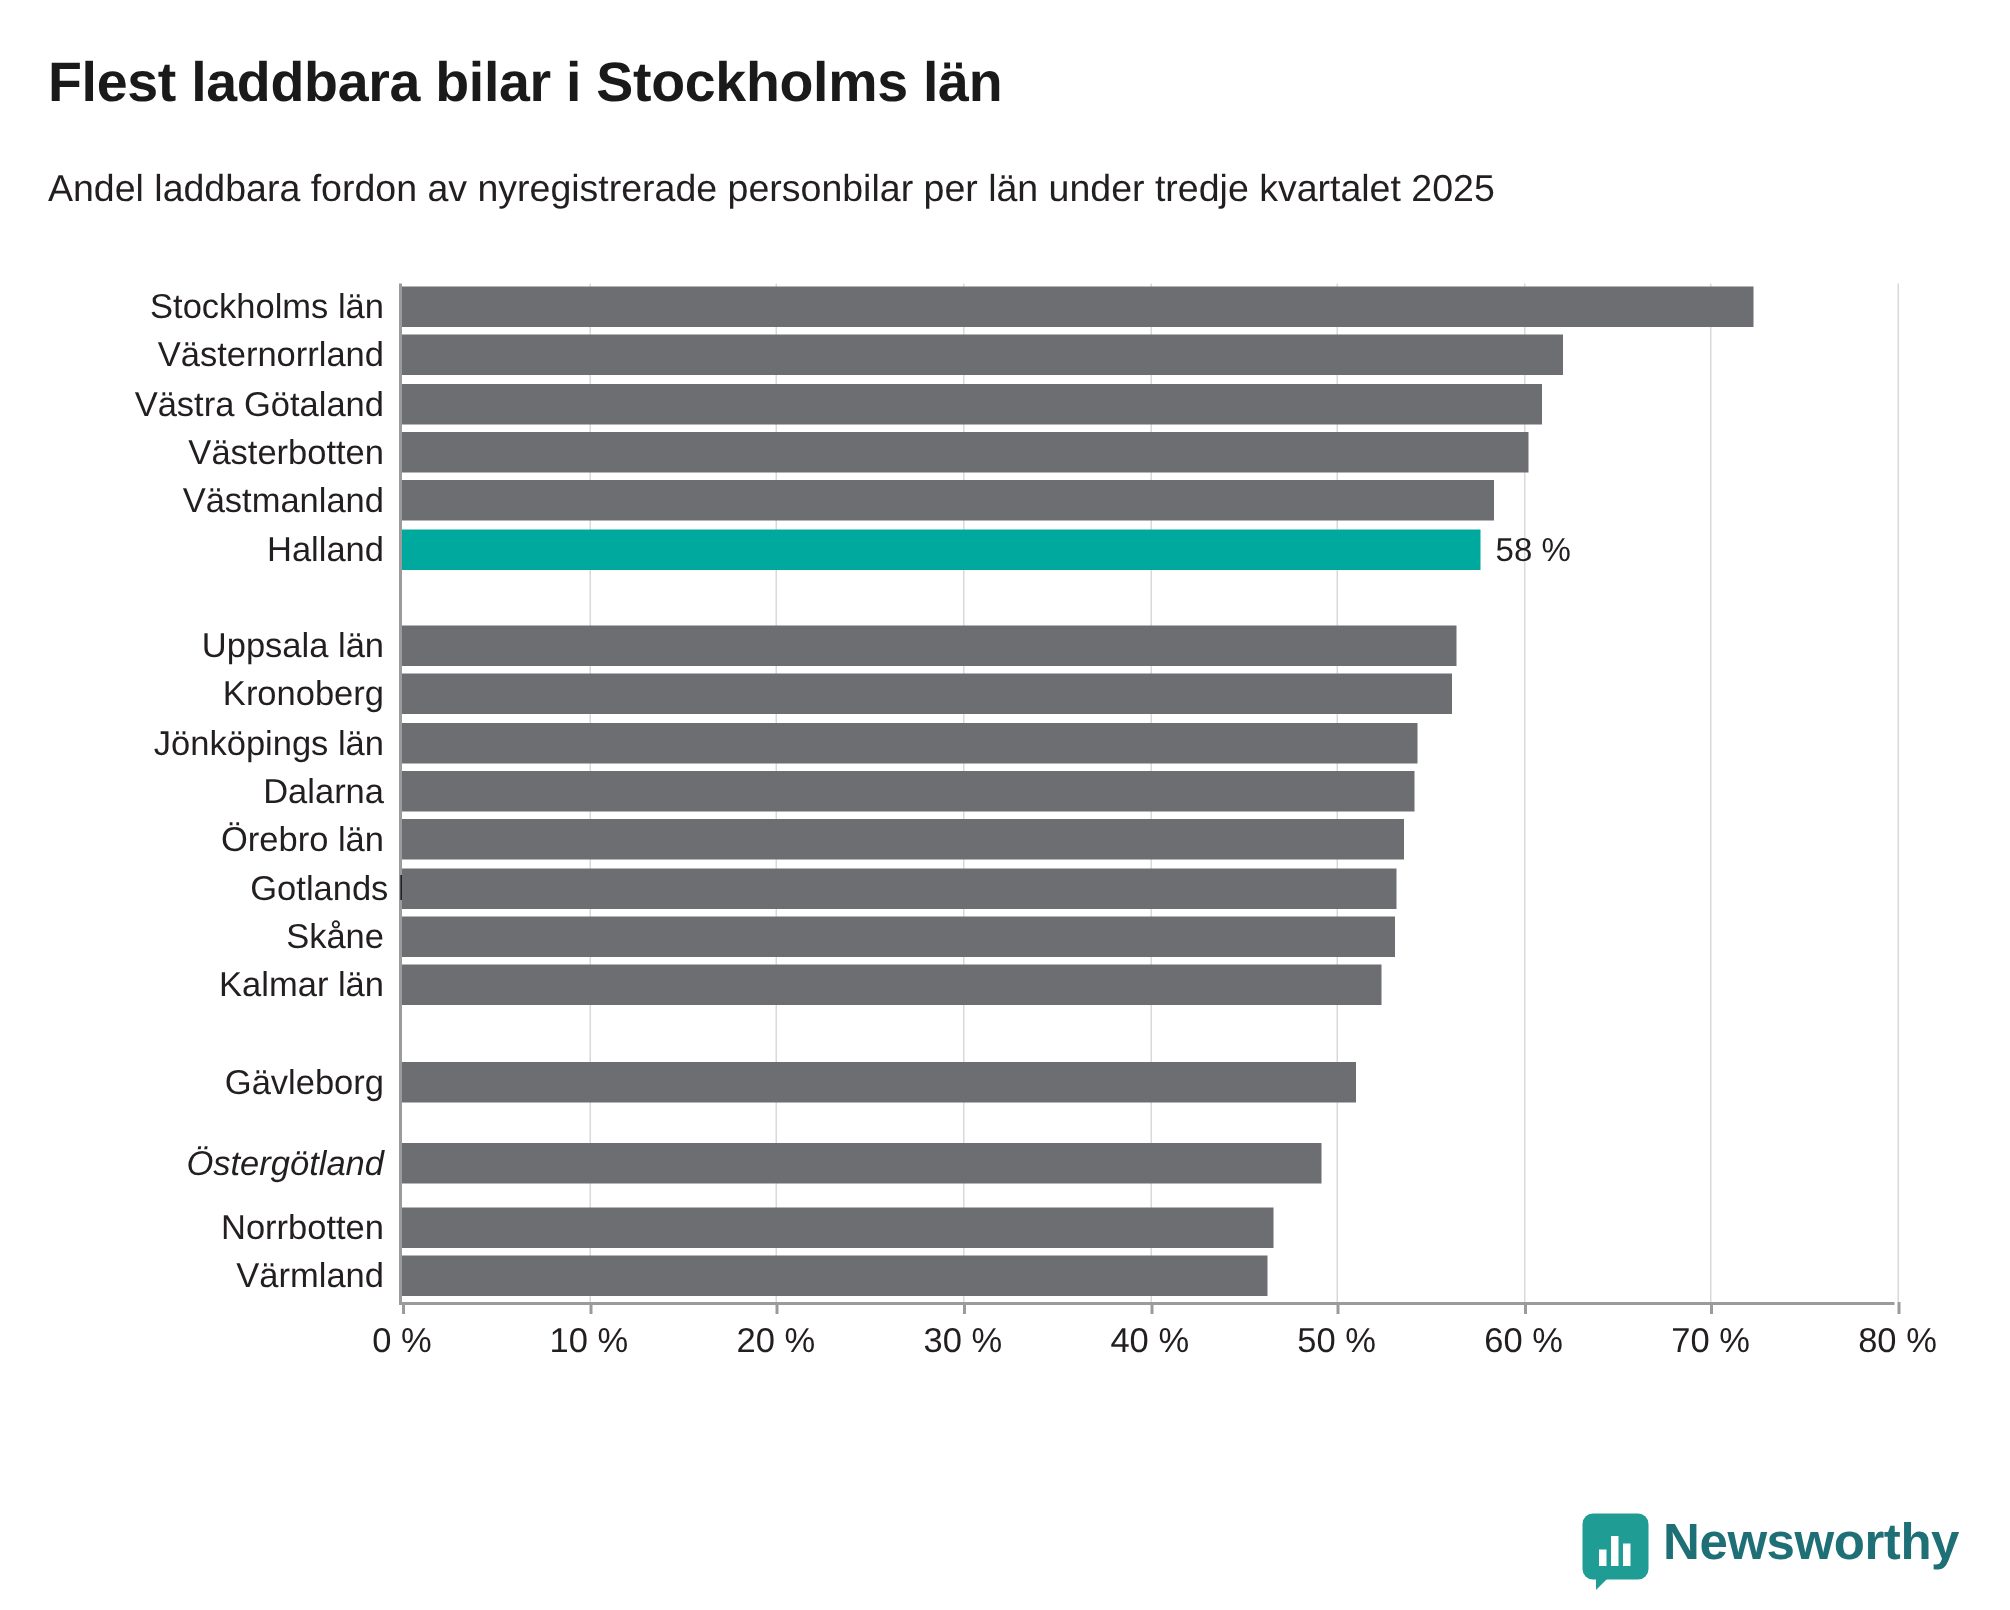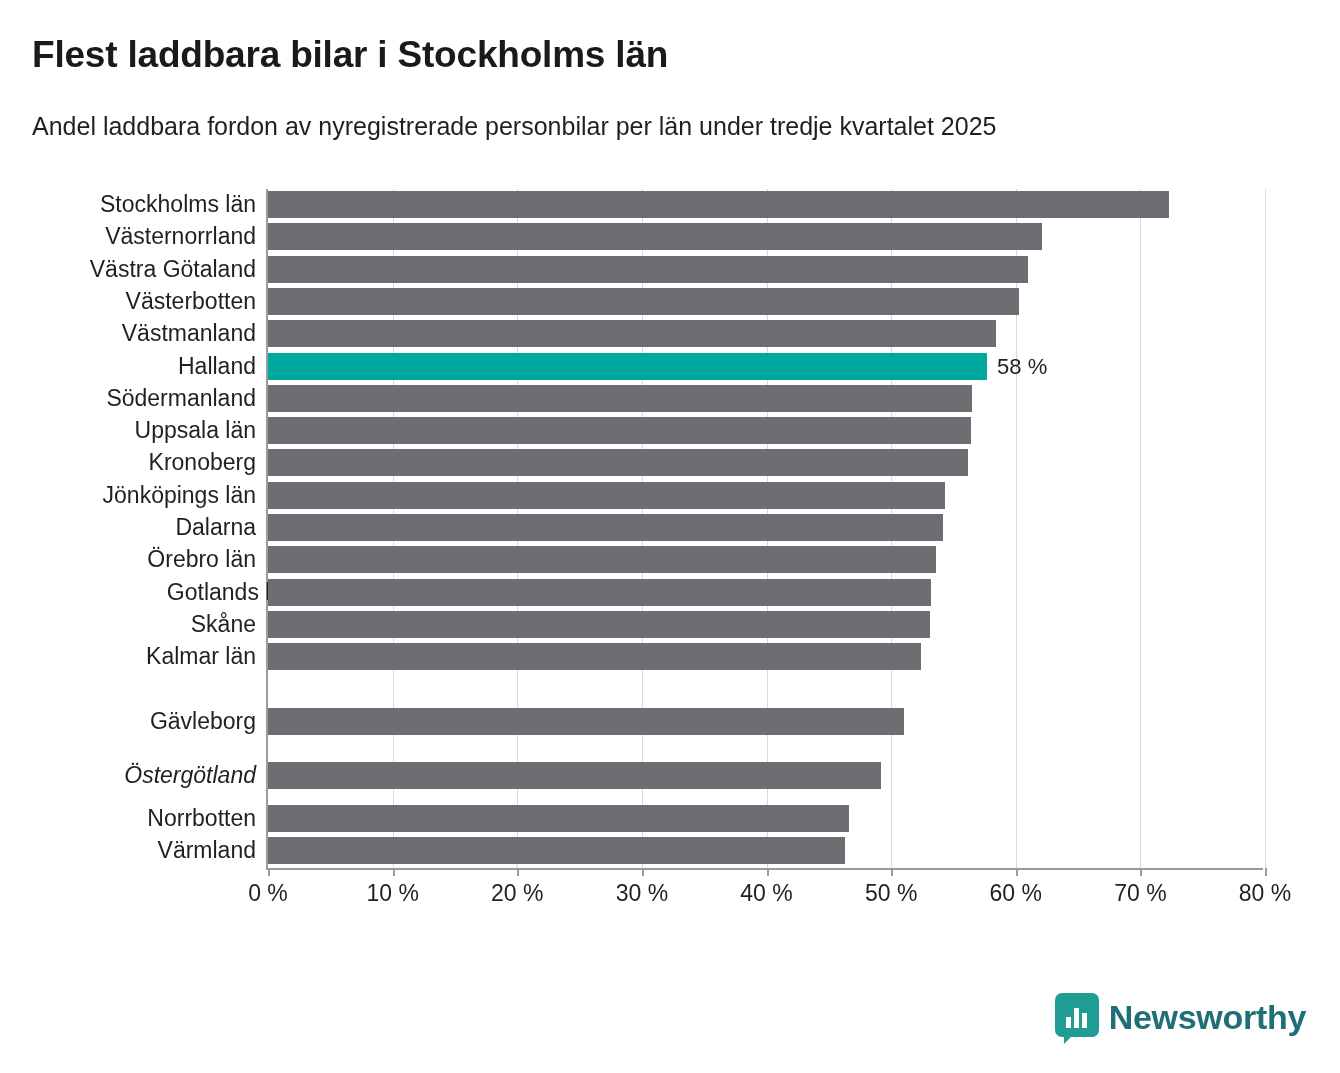--- a/index.html
+++ b/index.html
@@ -138,23 +138,23 @@
     line-height: 31px;
     font-size: 22px;
     color: #231f20;
     white-space: nowrap;
   }
 
   
   .footer {
     position: absolute;
     right: 34px;
-    bottom: 36px;
+    bottom: 20px;
     display: flex;
-    align-items: flex-end;
+    align-items: flex-start;
     gap: 10px;
   }
   .logo-mark {
     width: 44px;
     height: 44px;
     border-radius: 7px;
     background: #1f9c94;
     position: relative;
     display: flex;
     align-items: flex-end;
@@ -245,24 +245,20 @@
         </div>
         <div class="row" style="top: 138.2px;">
           <div class="cat-label">Västmanland</div>
           <div class="bar" style="width: 727.81px;"></div>
         </div>
         <div class="row" style="top: 170.5px;">
           <div class="cat-label">Halland</div>
           <div class="bar highlight" style="width: 719.086px;"></div>
           <div class="bar-value" style="left: 997.086px;">58 %</div>
         </div>
-        <div class="row" style="top: 202.8px;">
-          <div class="cat-label">Södermanland</div>
-          <div class="bar" style="width: 704.131px;"></div>
-        </div>
         <div class="row" style="top: 235.1px;">
           <div class="cat-label">Uppsala län</div>
           <div class="bar" style="width: 702.885px;"></div>
         </div>
         <div class="row" style="top: 267.4px;">
           <div class="cat-label">Kronoberg</div>
           <div class="bar" style="width: 700.393px;"></div>
         </div>
         <div class="row" style="top: 299.7px;">
           <div class="cat-label">Jönköpings län</div>

